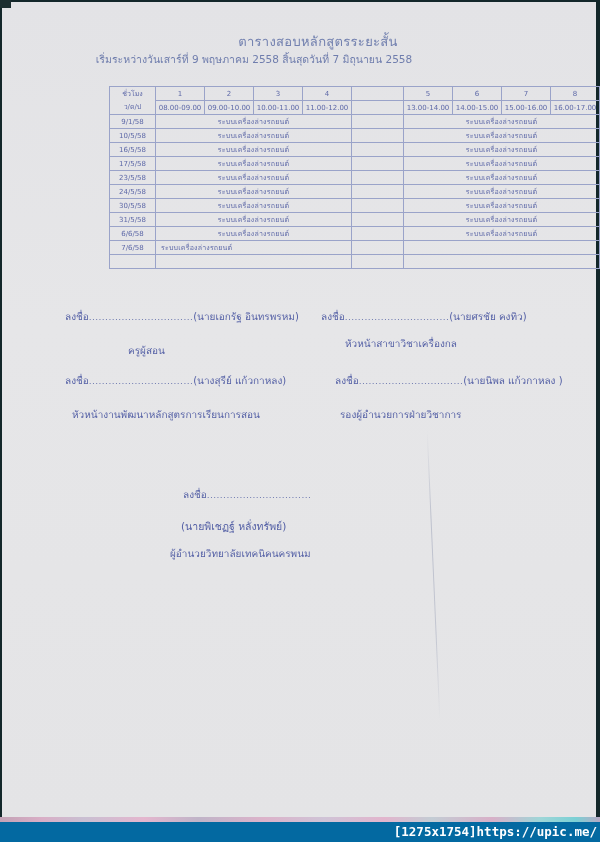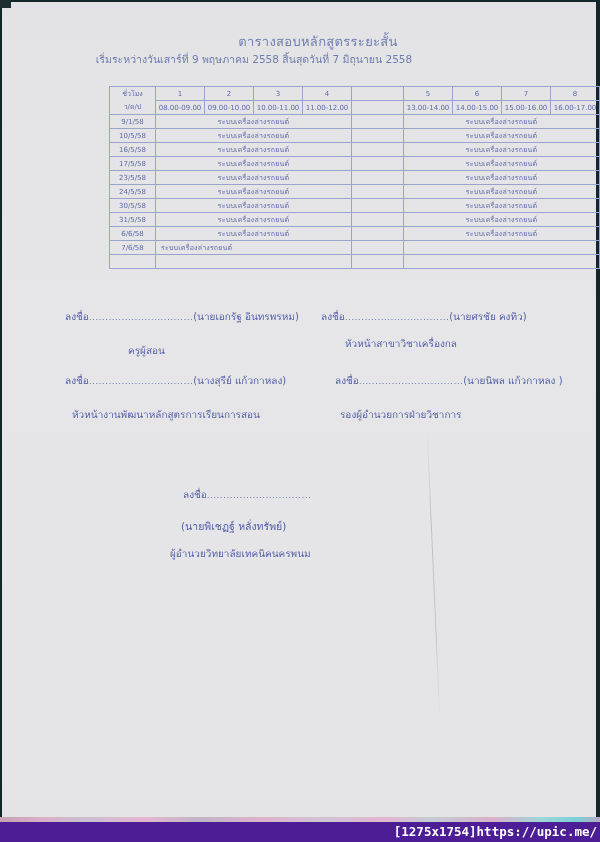--- a/index.html
+++ b/index.html
@@ -59,21 +59,21 @@
   
   .noise-strip {
     position: absolute; left: 0; top: 817px; width: 600px; height: 5px;
     background: linear-gradient(90deg,
       #c3a3b6 0%, #d9aec6 7%, #c9bfd2 14%, #e4b6ce 24%, #c0b4c8 33%,
       #dcb3ca 44%, #cfc3d6 54%, #e2b5cd 64%, #c3ccd4 72%, #d8b0c8 82%,
       #9fd6d8 90%, #7bd0d5 96%, #b7a9c4 100%);
   }
   .footer-bar {
     position: absolute; left: 0; top: 822px; width: 600px; height: 20px;
-    background: #4c1d95;
+    background: #0369a1;
   }
   .footer-text {
     position: absolute; right: 3px; top: 0; height: 20px; line-height: 20px;
     font-family: "DejaVu Sans Mono", "Liberation Mono", monospace;
     font-size: 12.5px; font-weight: bold; color: #ffffff;
   }
 </style>
 </head>
 <body>
 

